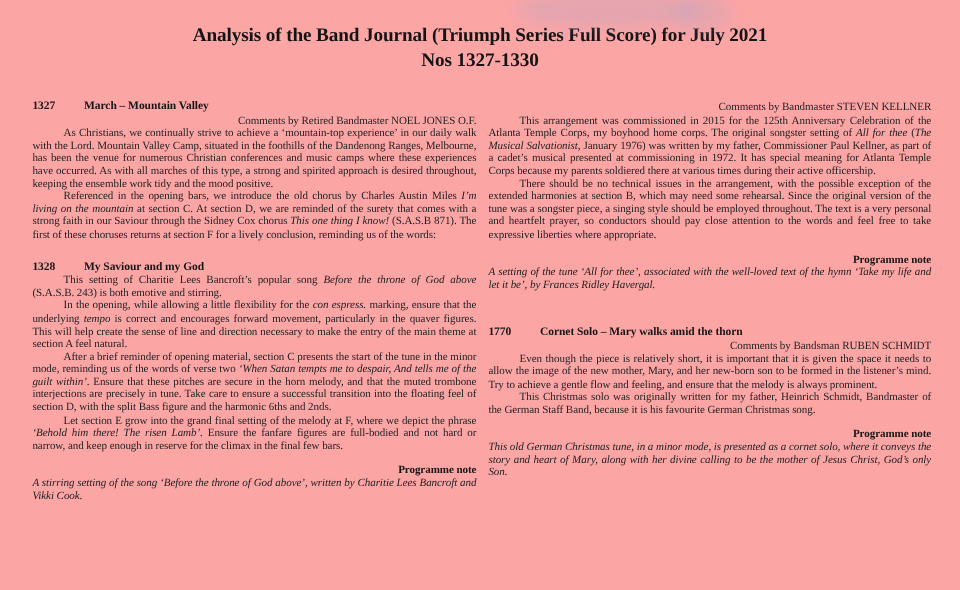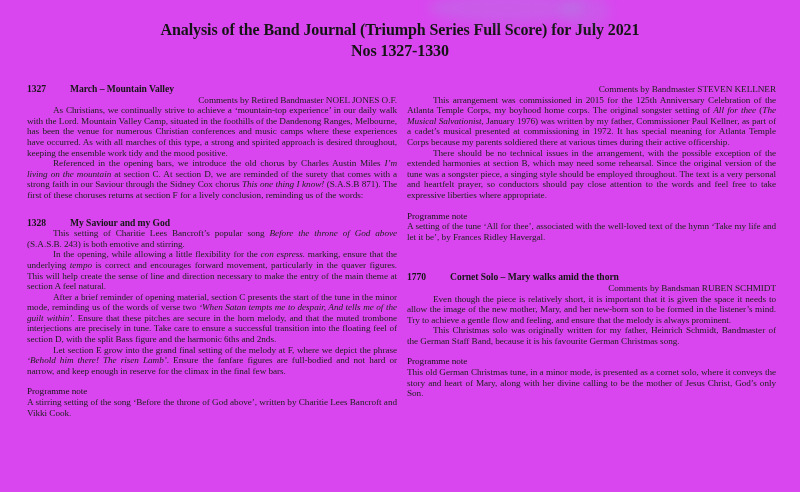--- a/index.html
+++ b/index.html
@@ -1,20 +1,20 @@
 <!DOCTYPE html>
 <html><head>
 <meta charset="utf-8">
 <style>
   html,body{margin:0;padding:0;}
   body{background:#e9e9e9;}
   .page{
     position:relative;
     width:800px;height:492px;
-    background:#d946ef;
+    background:#fca5a5;
     overflow:hidden;
     font-family:"Liberation Serif","DejaVu Serif",serif;
     color:#1d1d1d;
   }
   .ghost{position:absolute;border-radius:50%;filter:blur(6px);}
   .g1{left:428px;top:-8px;width:158px;height:32px;background:rgba(148,168,214,0.22);}
   .g2{left:560px;top:-6px;width:50px;height:34px;background:rgba(148,168,214,0.18);}
   .title{margin:0;padding-top:19px;text-align:center;font-size:16px;font-weight:700;
          line-height:21px;letter-spacing:-0.1px;color:#141414;}
   .tline{display:block;}
@@ -22,22 +22,22 @@
   .col{width:370px;font-size:9.2px;line-height:10.6px;text-align:justify;
        letter-spacing:-0.05px;color:#222;}
   .col-right{width:369px;}
   .sec-head{font-weight:700;font-size:9.6px;text-align:left;color:#161616;}
   .sec-num{display:inline-block;width:43px;}
   .byline{text-align:right;}
   .para{margin:0;text-indent:26px;}
   .verse{font-style:italic;text-align:center;margin:10px 0 4px 0;}
   .sec-gap{display:block;margin-top:17px;}
   .sec-gap-lg{display:block;margin-top:30px;}
-  .prog-head{font-weight:400;text-align:left;margin-top:10px;color:#161616;}
-  .prog-note{margin:0;}
+  .prog-head{font-weight:700;text-align:right;margin-top:10px;color:#161616;}
+  .prog-note{margin:0;font-style:italic;}
   section{display:block;}
 </style>
 </head>
 <body>
 
 <div class="page">
   <div class="ghost g1"></div>
   <div class="ghost g2"></div>
 
   <h1 class="title">

